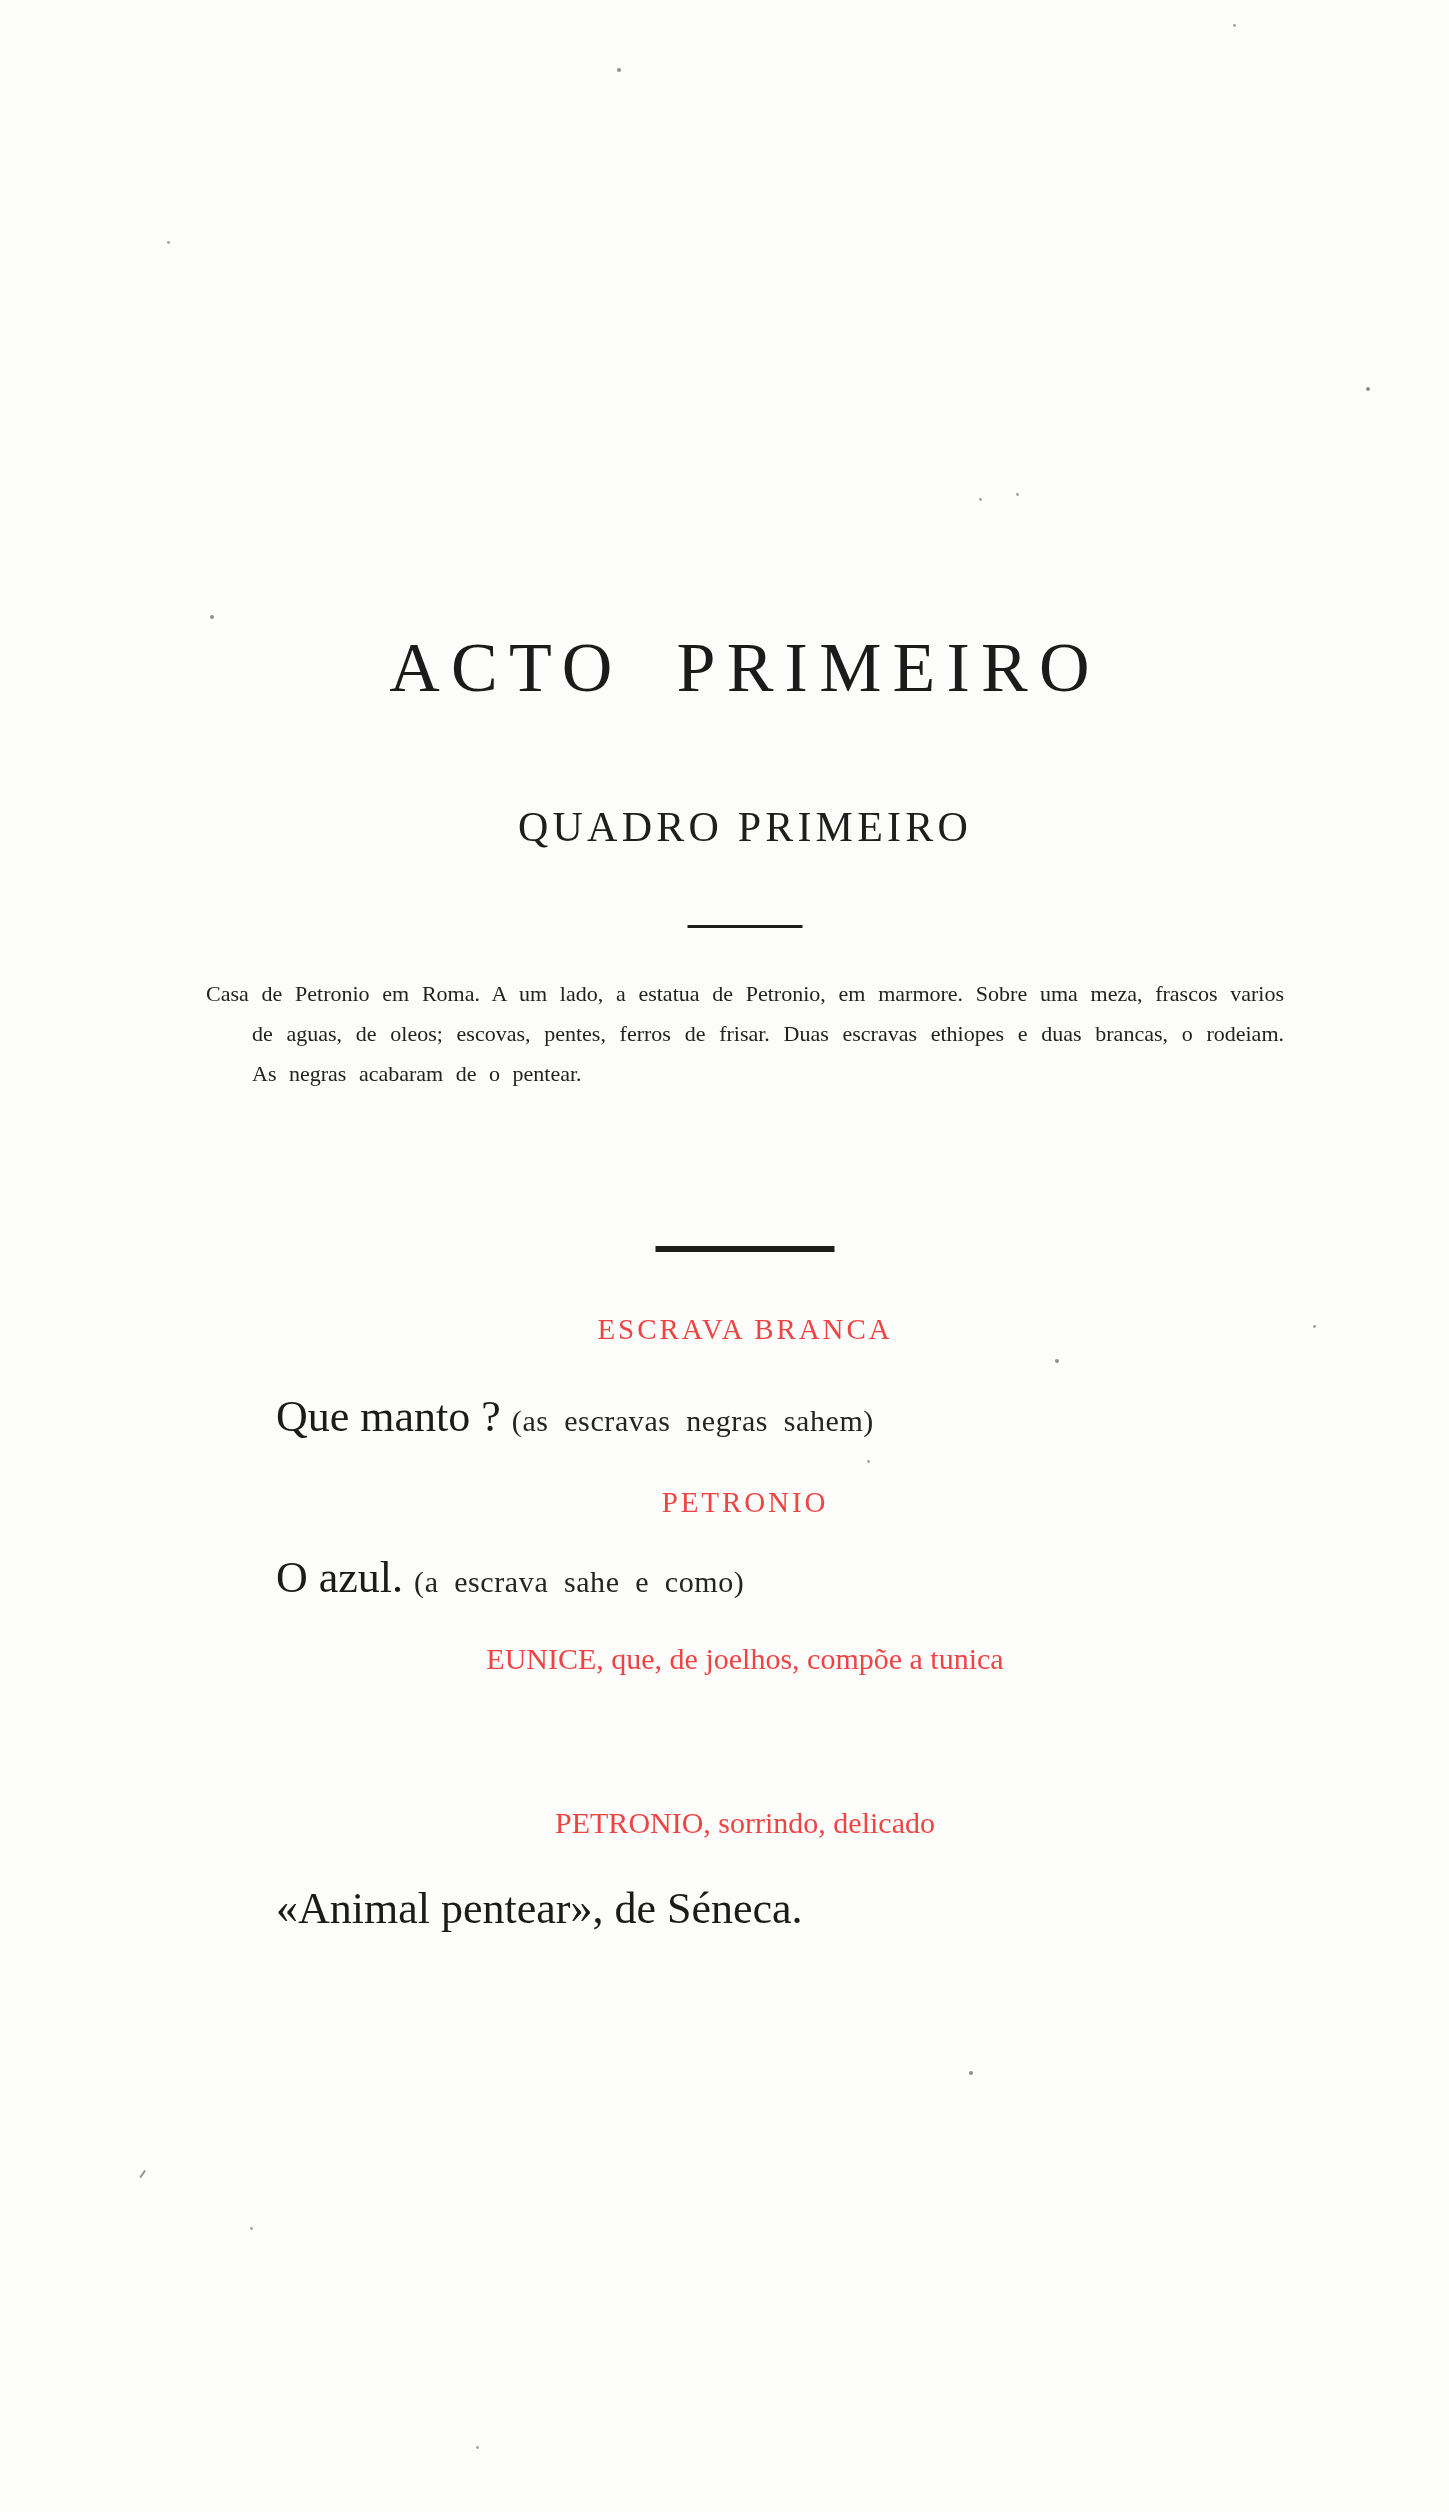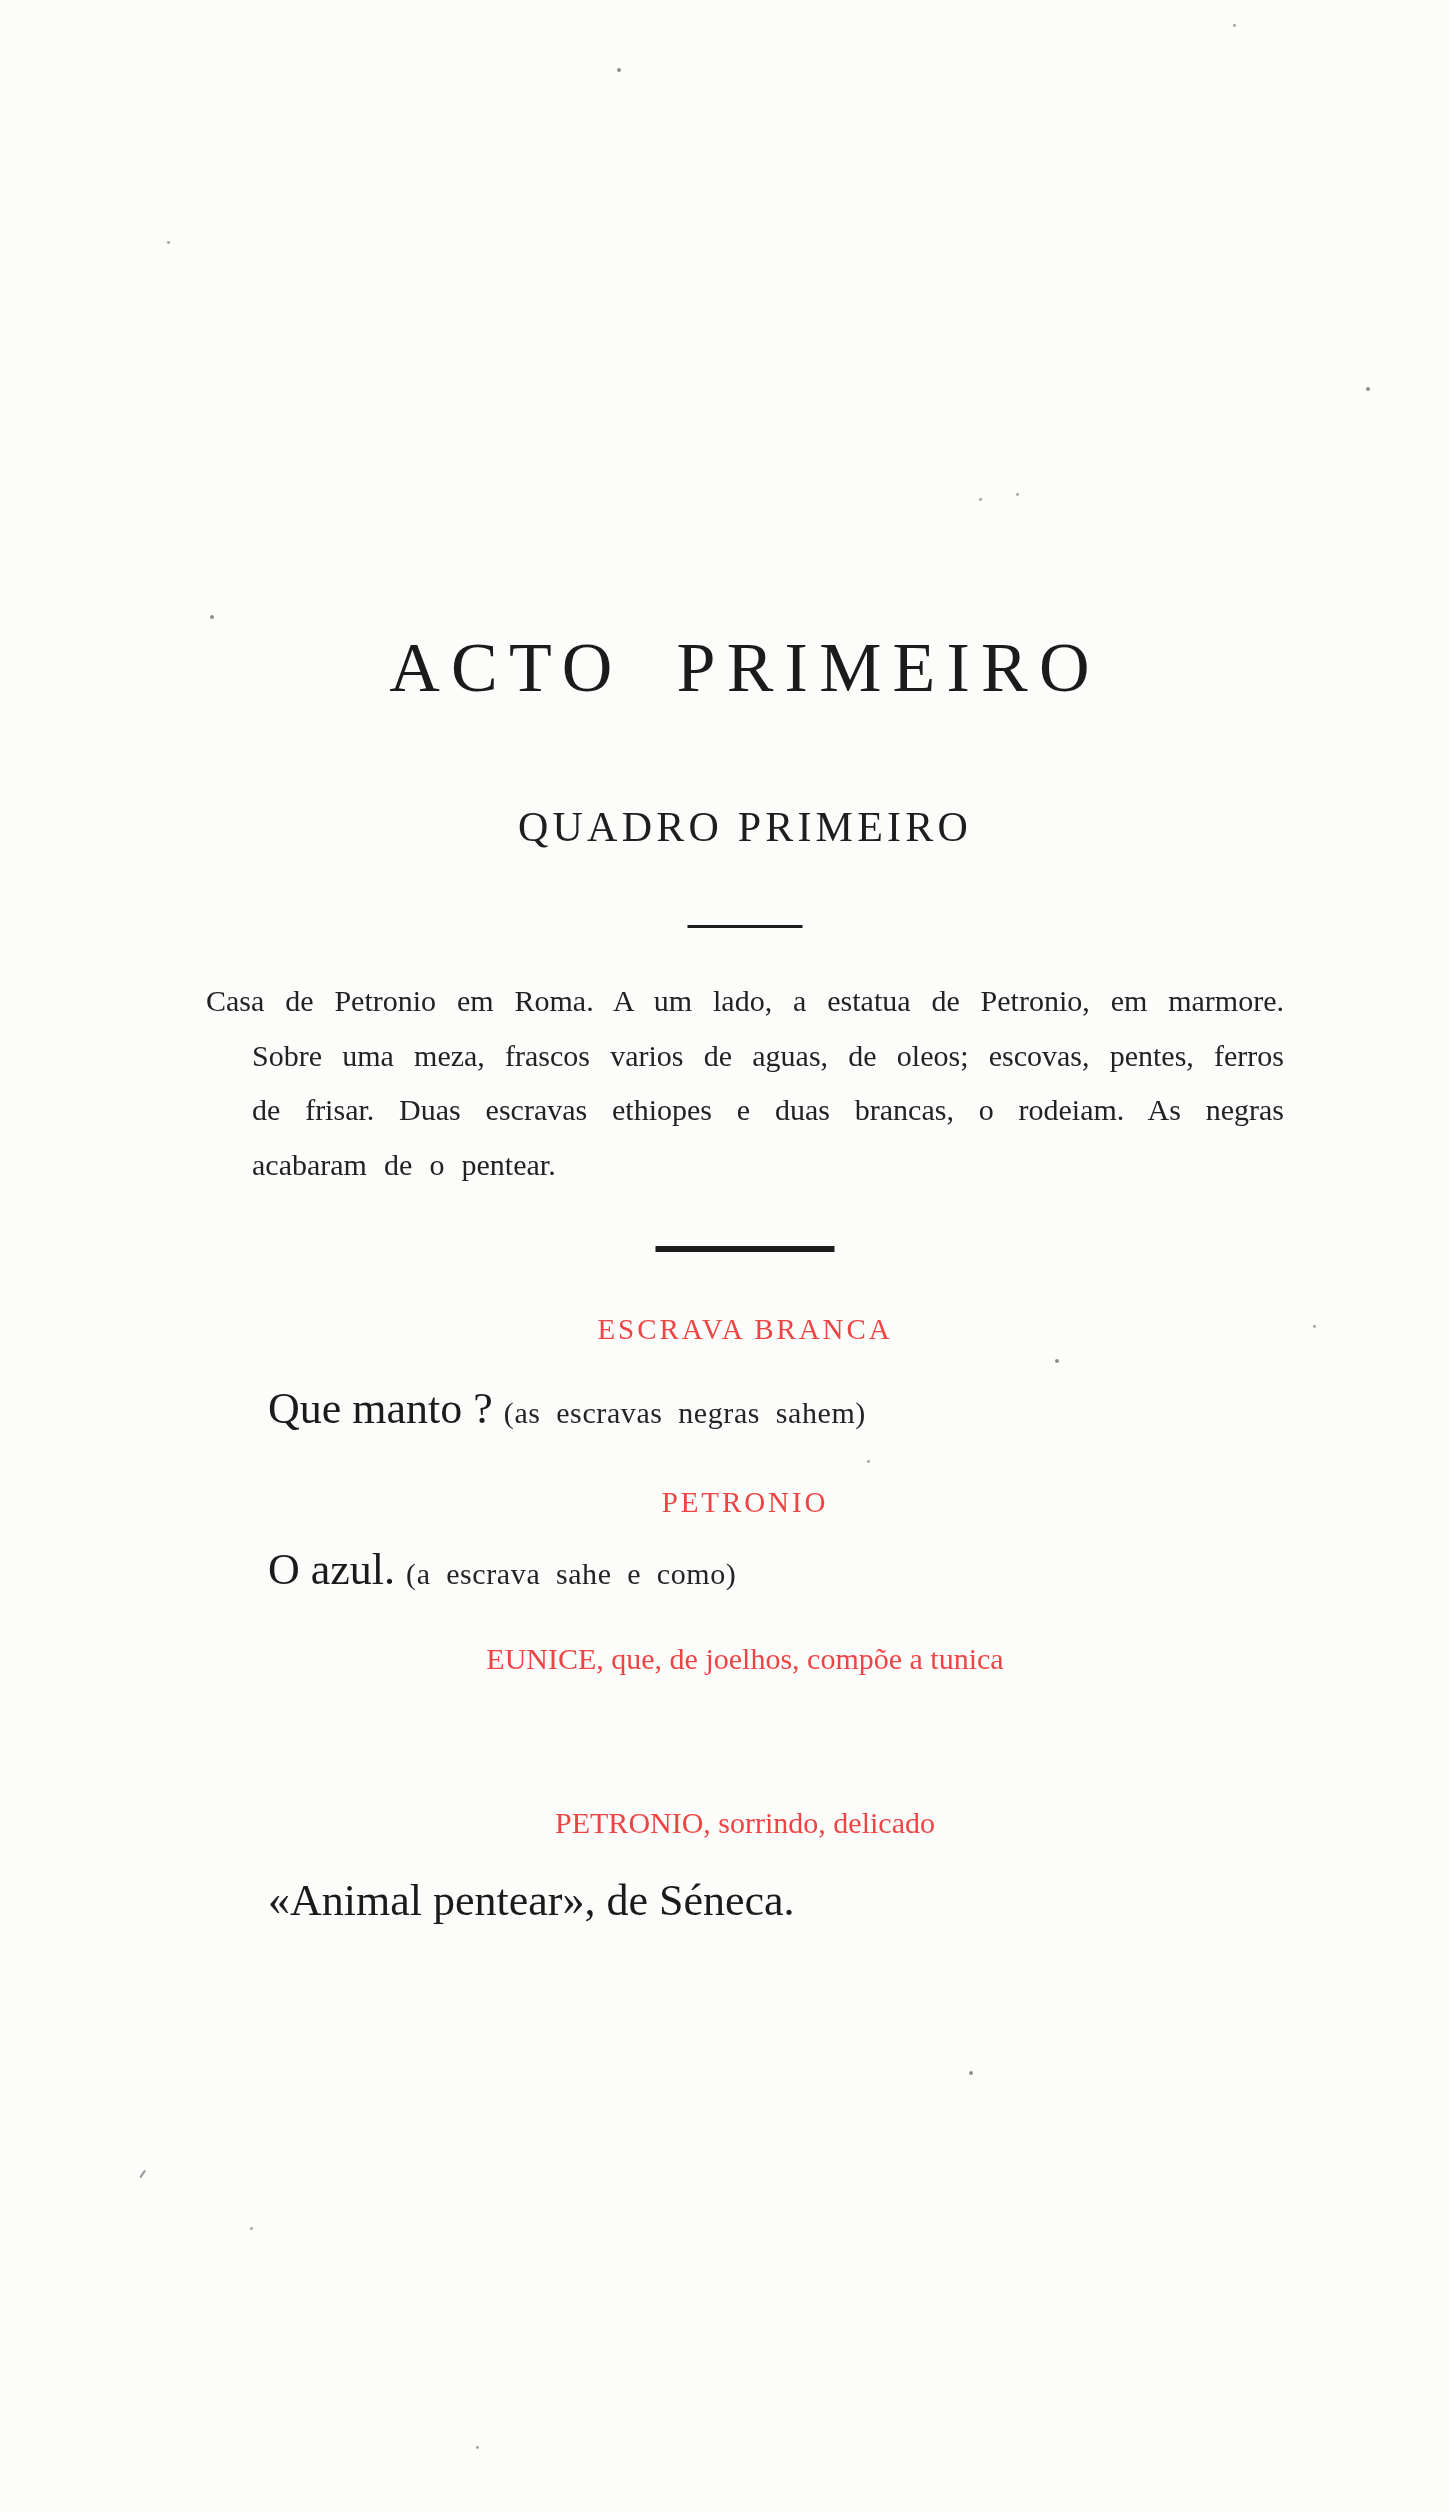--- a/index.html
+++ b/index.html
@@ -67,21 +67,21 @@
     width: 179px;
     height: 5.7px;
   }
   .stage-direction {
     position: absolute;
     top: 974px;
     left: 0;
     width: 100%;
     margin: 0;
     box-sizing: border-box;
-    font-size: 30px;
+    font-size: 22px;
     line-height: 1.82;
     text-align: justify;
     word-spacing: 0.32em;
     padding-left: 46px;
     text-indent: -46px;
     color: #222;
   }
   .speaker {
     position: absolute;
     left: 0;
@@ -95,21 +95,21 @@
     letter-spacing: 0.1em;
   }
   .sp1 { top: 1313px; }
   .sp2 { top: 1486px; }
   .sp3 { top: 1642px; font-size: 30px; }
   .sp4 { top: 1806px; font-size: 30px; }
   .dialogue {
     position: absolute;
     left: 54px;
     width: 1032px;
-    margin: 8px;
+    margin: 16px;
     font-size: 44px;
     line-height: 1.1;
     white-space: nowrap;
     color: #1b1b1b;
   }
   .d1 { top: 1377px; }
   .d2 { top: 1538px; }
   .d3 { top: 1699px; letter-spacing: 0.01em; }
   .d4 { top: 1869px; }
   .direction {

